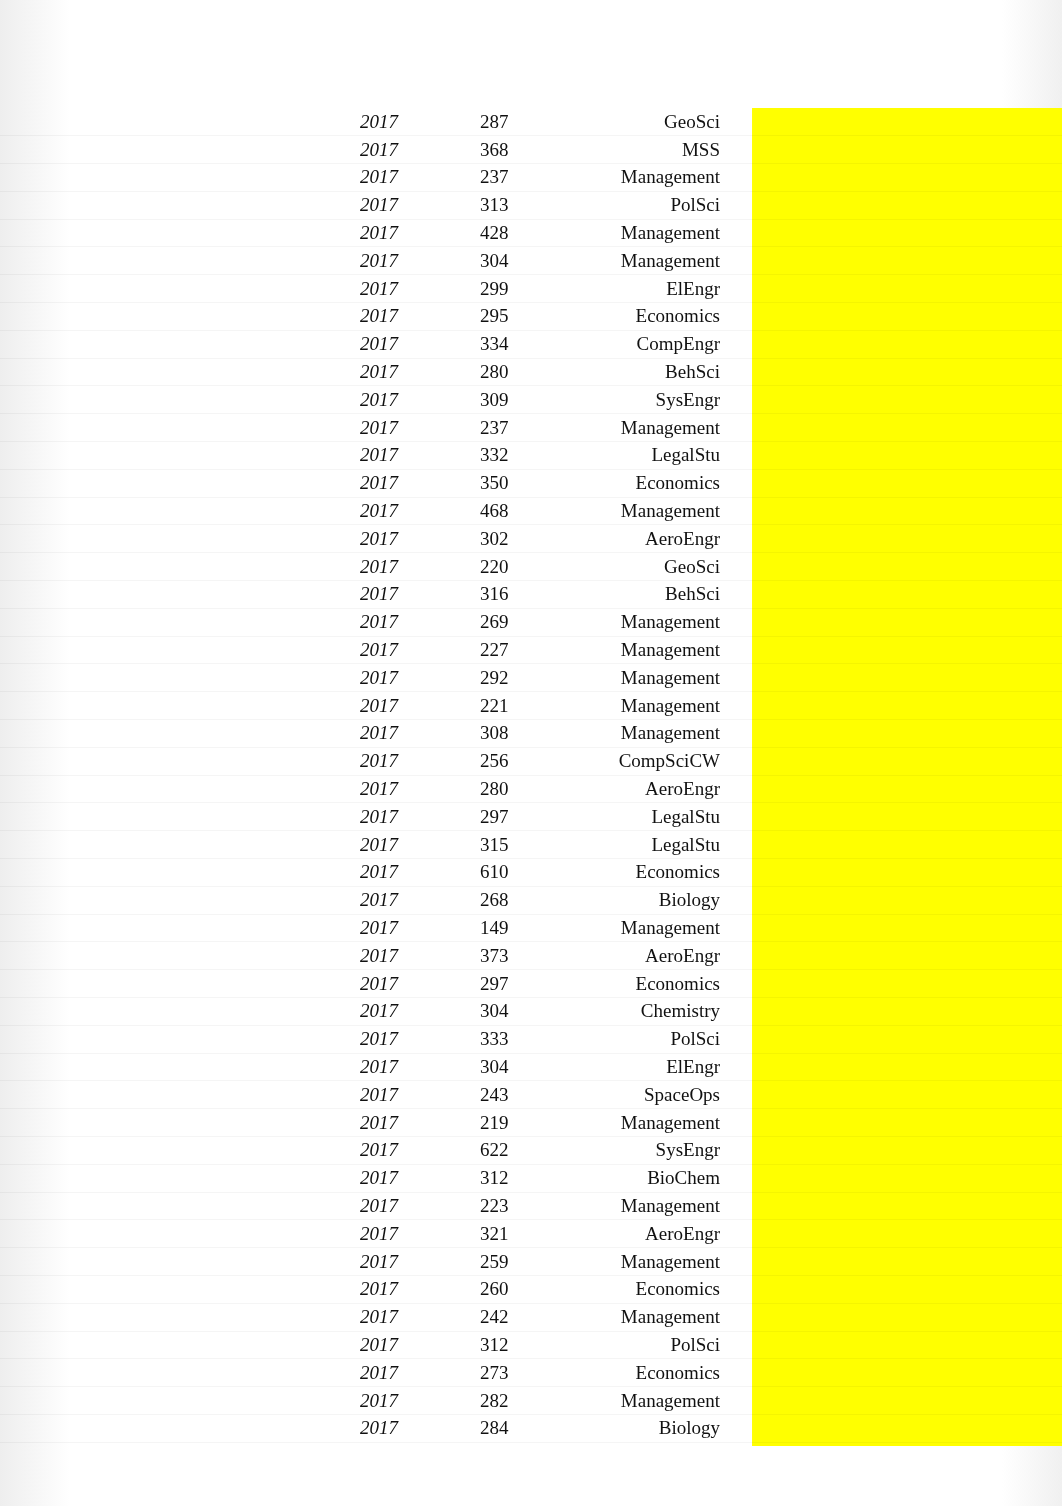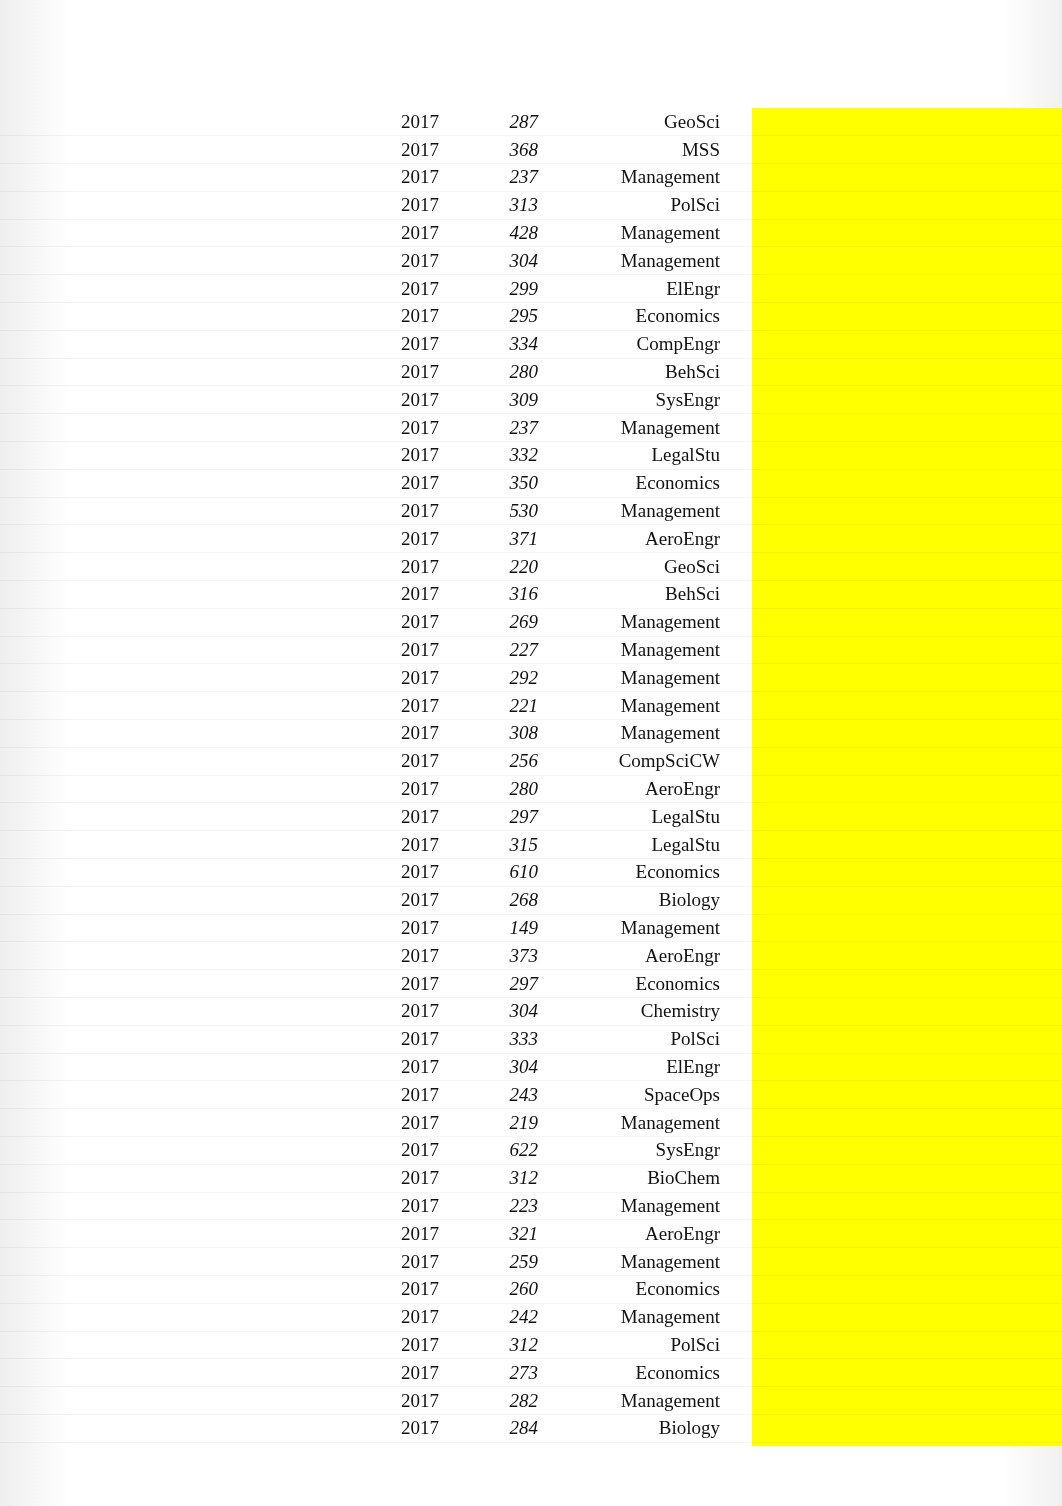--- a/index.html
+++ b/index.html
@@ -60,22 +60,22 @@
     width: 1062px;
   }
   td {
     padding: 0;
     height: 27.8px;
     vertical-align: middle;
     border-bottom: 1px solid rgba(0,0,0,0.04);
     white-space: nowrap;
   }
   td.col-blank-left { width: 360px; }
-  td.col-year  { width: 120px; text-align: center; padding-left: 0; }
-  td.col-num   { width: 58px;  text-align: right; padding-right: 0; font-style: italic; }
+  td.col-year  { width: 120px; text-align: left; padding-left: 0; font-style: italic; }
+  td.col-num   { width: 58px;  padding-right: 0; }
   td.col-gap   { width: 22px; }
   td.col-label { width: 160px; text-align: right; }
   td.col-blank-right { }
 </style>
 </head>
 <body>
 
 <div class="page">
   <div class="highlight-band"></div>
   <table>
@@ -188,29 +188,29 @@
           <td class="col-blank-left"></td>
           <td class="col-year">2017</td>
           <td class="col-num">350</td>
           <td class="col-gap"></td>
           <td class="col-label">Economics</td>
           <td class="col-blank-right"></td>
         </tr>
         <tr>
           <td class="col-blank-left"></td>
           <td class="col-year">2017</td>
-          <td class="col-num">530</td>
-          <td class="col-gap"></td>
-          <td class="col-label">Management</td>
-          <td class="col-blank-right"></td>
-        </tr>
-        <tr>
-          <td class="col-blank-left"></td>
-          <td class="col-year">2017</td>
-          <td class="col-num">371</td>
+          <td class="col-num">468</td>
+          <td class="col-gap"></td>
+          <td class="col-label">Management</td>
+          <td class="col-blank-right"></td>
+        </tr>
+        <tr>
+          <td class="col-blank-left"></td>
+          <td class="col-year">2017</td>
+          <td class="col-num">302</td>
           <td class="col-gap"></td>
           <td class="col-label">AeroEngr</td>
           <td class="col-blank-right"></td>
         </tr>
         <tr>
           <td class="col-blank-left"></td>
           <td class="col-year">2017</td>
           <td class="col-num">220</td>
           <td class="col-gap"></td>
           <td class="col-label">GeoSci</td>

